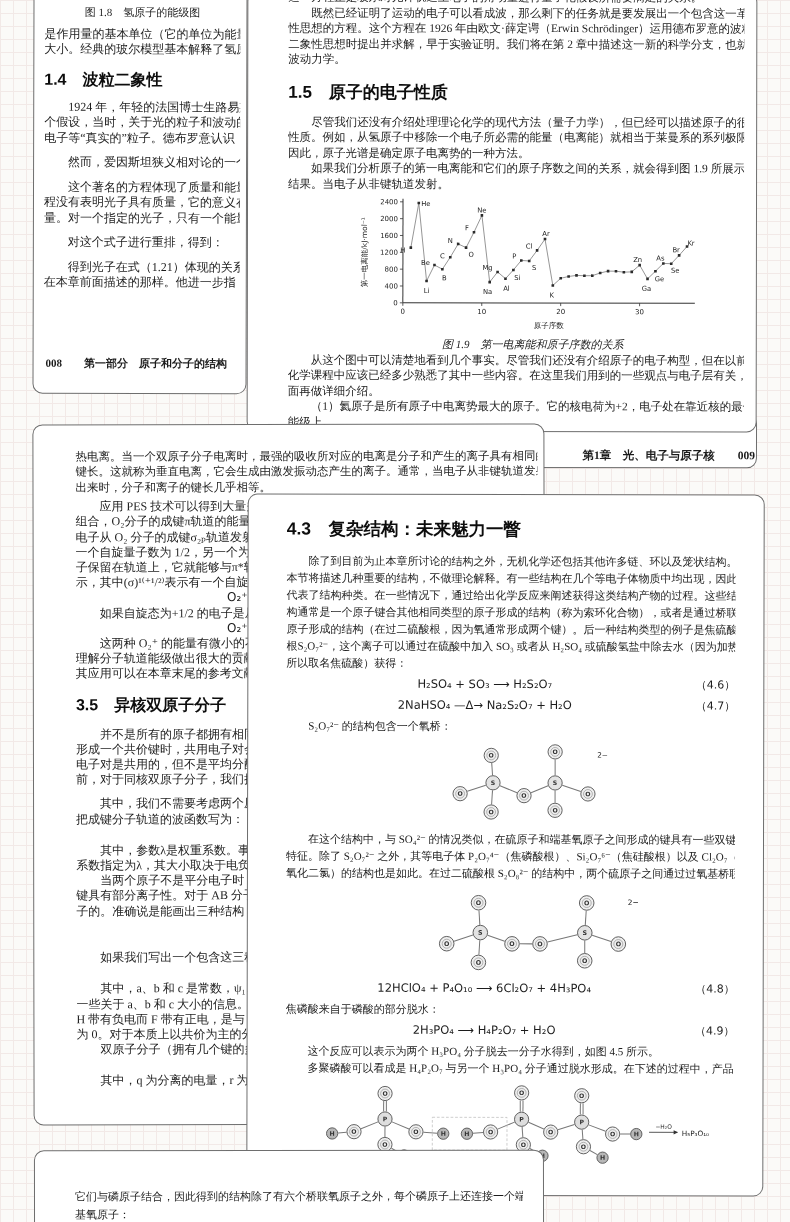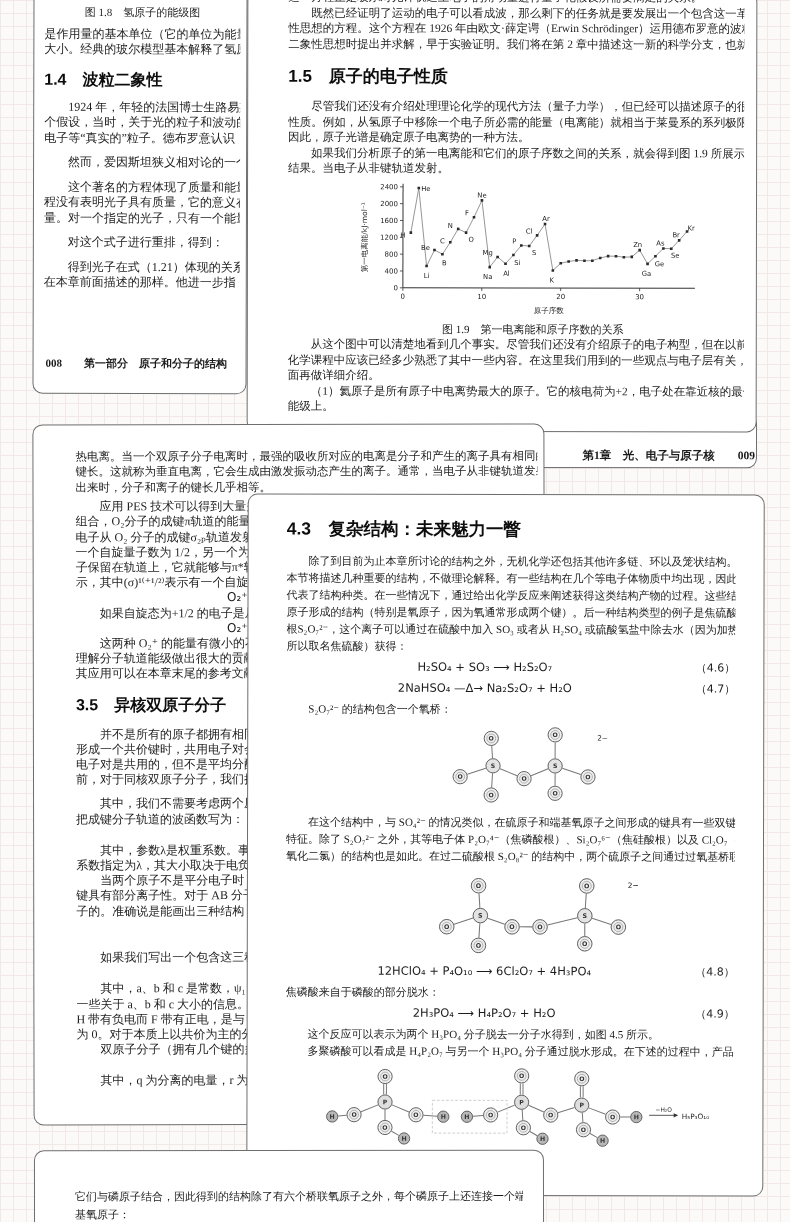--- a/index.html
+++ b/index.html
@@ -100,20 +100,21 @@
     </div>
   <div class="footer">008　　第一部分　原子和分子的结构</div>
 </div>
 
 <div class="card cB">
   <div>
       <div class="ln cliptop">这一方程正是玻尔对允许轨道上电子的角动量进行量子化假设所需要满足的关系。</div>
       <div class="ln indent">既然已经证明了运动的电子可以看成波，那么剩下的任务就是要发展出一个包含这一革命</div>
       <div class="ln ">性思想的方程。这个方程在 1926 年由欧文·薛定谔（Erwin Schrödinger）运用德布罗意的波粒</div>
       <div class="ln ">二象性思想时提出并求解，早于实验证明。我们将在第 2 章中描述这一新的科学分支，也就是</div>
+      <div class="ln ">波动力学。</div>
       <div class="heading">1.5　原子的电子性质</div>
       <div class="ln indent">尽管我们还没有介绍处理理论化学的现代方法（量子力学），但已经可以描述原子的很多</div>
       <div class="ln ">性质。例如，从氢原子中移除一个电子所必需的能量（电离能）就相当于莱曼系的系列极限。</div>
       <div class="ln ">因此，原子光谱是确定原子电离势的一种方法。</div>
       <div class="ln indent">如果我们分析原子的第一电离能和它们的原子序数之间的关系，就会得到图 1.9 所展示的</div>
       <div class="ln ">结果。当电子从非键轨道发射。</div>
     </div>
   <div class="chart-wrap">
     <div id="chart"><svg xmlns="http://www.w3.org/2000/svg" width="345" height="135" viewBox="0 0 345 135">
           <line class="ax" x1="45" y1="3" x2="45" y2="107"></line>
@@ -199,21 +200,21 @@
           <text class="ptlab" x="279.7567567567568" y="65.8725" text-anchor="middle">Zn</text>
           <text class="ptlab" x="288.64864864864865" y="94.63374999999999" text-anchor="middle">Ga</text>
           <text class="ptlab" x="301.5405405405405" y="84.9325" text-anchor="middle">Ge</text>
           <text class="ptlab" x="302.43243243243245" y="64.14708333333334" text-anchor="middle">As</text>
           <text class="ptlab" x="317.3243243243243" y="76.39958333333334" text-anchor="middle">Se</text>
           <text class="ptlab" x="318.2162162162162" y="56.025" text-anchor="middle">Br</text>
           <text class="ptlab" x="333.1081081081081" y="49.14541666666667" text-anchor="middle">Kr</text>
           <text class="axlab" x="191" y="132" text-anchor="middle">原子序数</text>
           <text class="axlab" transform="rotate(-90 9 56.5)" x="9" y="56.5" text-anchor="middle">第一电离能/kJ·mol⁻¹</text>
         </svg></div>
-    <div class="caption ln" style="font-size:11px;">图 1.9　第一电离能和原子序数的关系</div>
+    <div class="caption ln" style="font-size:11px;font-style:italic;">图 1.9　第一电离能和原子序数的关系</div>
   </div>
   <div>
       <div class="ln indent">从这个图中可以清楚地看到几个事实。尽管我们还没有介绍原子的电子构型，但在以前的</div>
       <div class="ln ">化学课程中应该已经多少熟悉了其中一些内容。在这里我们用到的一些观点与电子层有关，后</div>
       <div class="ln ">面再做详细介绍。</div>
       <div class="ln indent">（1）氦原子是所有原子中电离势最大的原子。它的核电荷为+2，电子处在靠近核的最低的</div>
       <div class="ln ">能级上。</div>
     </div>
 </div>
 
@@ -264,21 +265,22 @@
       <div class="ln indent biggap">其中，q 为分离的电量，r 为分开</div>
     </div>
 </div>
 
 <div class="card cD">
   <div class="heading">4.3　复杂结构：未来魅力一瞥</div>
   <div>
       <div class="ln indent">除了到目前为止本章所讨论的结构之外，无机化学还包括其他许多链、环以及笼状结构。</div>
       <div class="ln ">本节将描述几种重要的结构，不做理论解释。有一些结构在几个等电子体物质中均出现，因此</div>
       <div class="ln ">代表了结构种类。在一些情况下，通过给出化学反应来阐述获得这类结构产物的过程。这些结</div>
-      <div class="ln ">原子形成的结构（特别是氧原子，因为氧通常形成两个键）。后一种结构类型的例子是焦硫酸</div>
+      <div class="ln ">构通常是一个原子键合其他相同类型的原子形成的结构（称为索环化合物），或者是通过桥联</div>
+      <div class="ln ">原子形成的结构（在过二硫酸根，因为氧通常形成两个键）。后一种结构类型的例子是焦硫酸</div>
       <div class="ln ">根S₂O₇²⁻，这个离子可以通过在硫酸中加入 SO₃ 或者从 H₂SO₄ 或硫酸氢盐中除去水（因为加热</div>
       <div class="ln ">所以取名焦硫酸）获得：</div>
       <div class="ln eq"><span class="t">H₂SO₄ + SO₃ ⟶ H₂S₂O₇</span><span class="num">（4.6）</span></div>
       <div class="ln eq"><span class="t">2NaHSO₄ —Δ→ Na₂S₂O₇ + H₂O</span><span class="num">（4.7）</span></div>
       <div class="ln indent">S₂O₇²⁻ 的结构包含一个氧桥：</div>
     </div>
   <div class="mol" style="margin-left:132px;"><svg xmlns="http://www.w3.org/2000/svg" width="210" viewBox="0 0 230 92">
         <line class="bond" x1="80.55210778734732" y1="26.281616810209854" x2="81.44789221265268" y2="39.718383189790146"></line>
         <line class="bond" x1="150" y1="22.3" x2="150" y2="39.7"></line>
         <line class="bond" x1="74.12592862618074" y1="50.62469045793976" x2="53.87407137381926" y2="57.37530954206024"></line>

